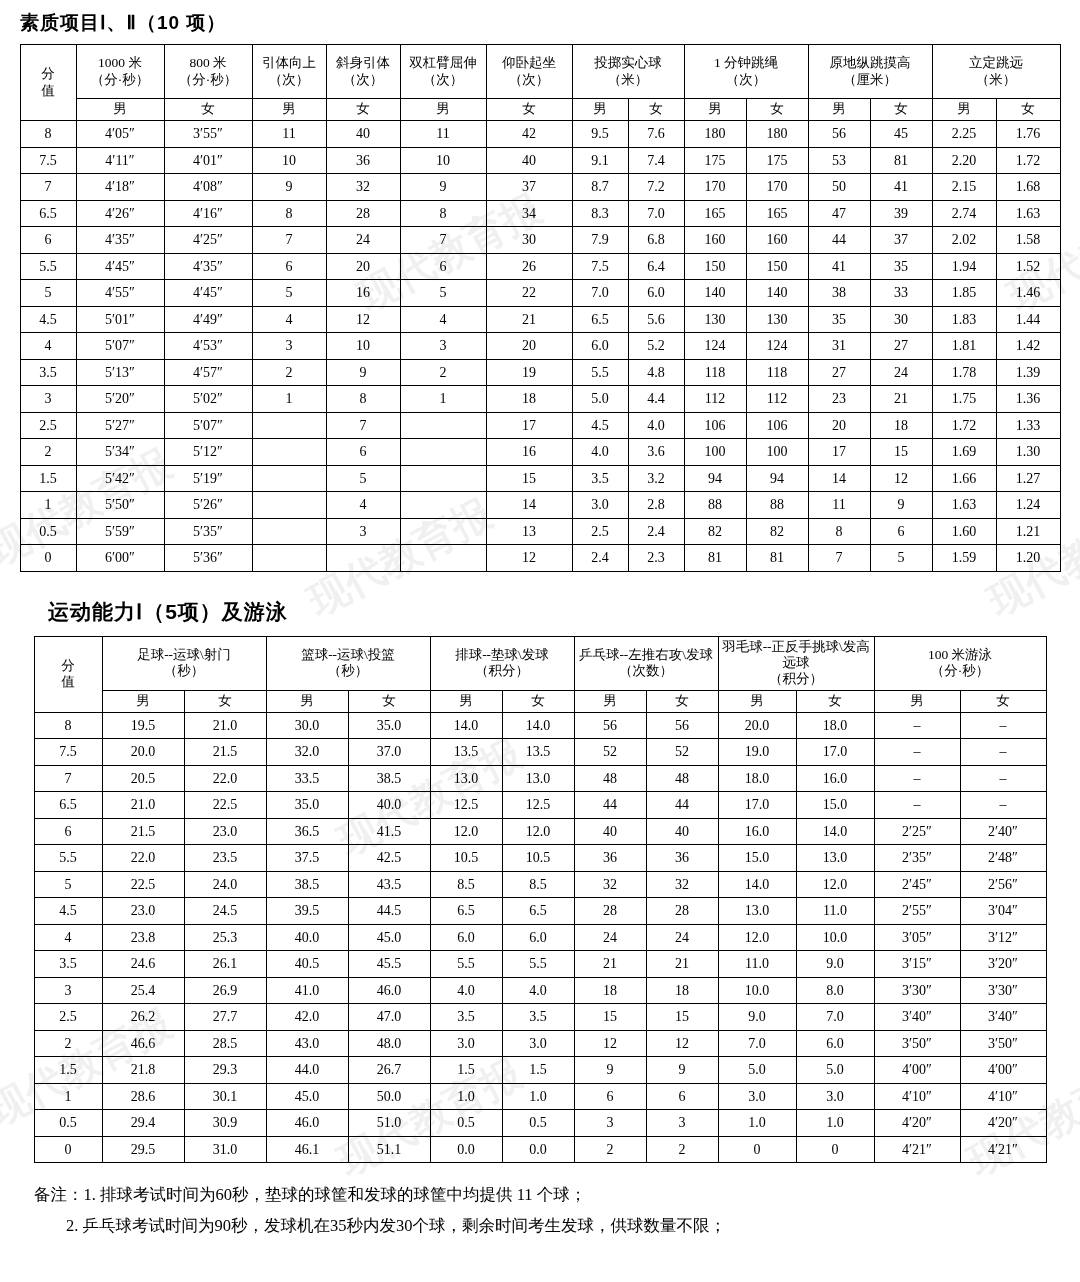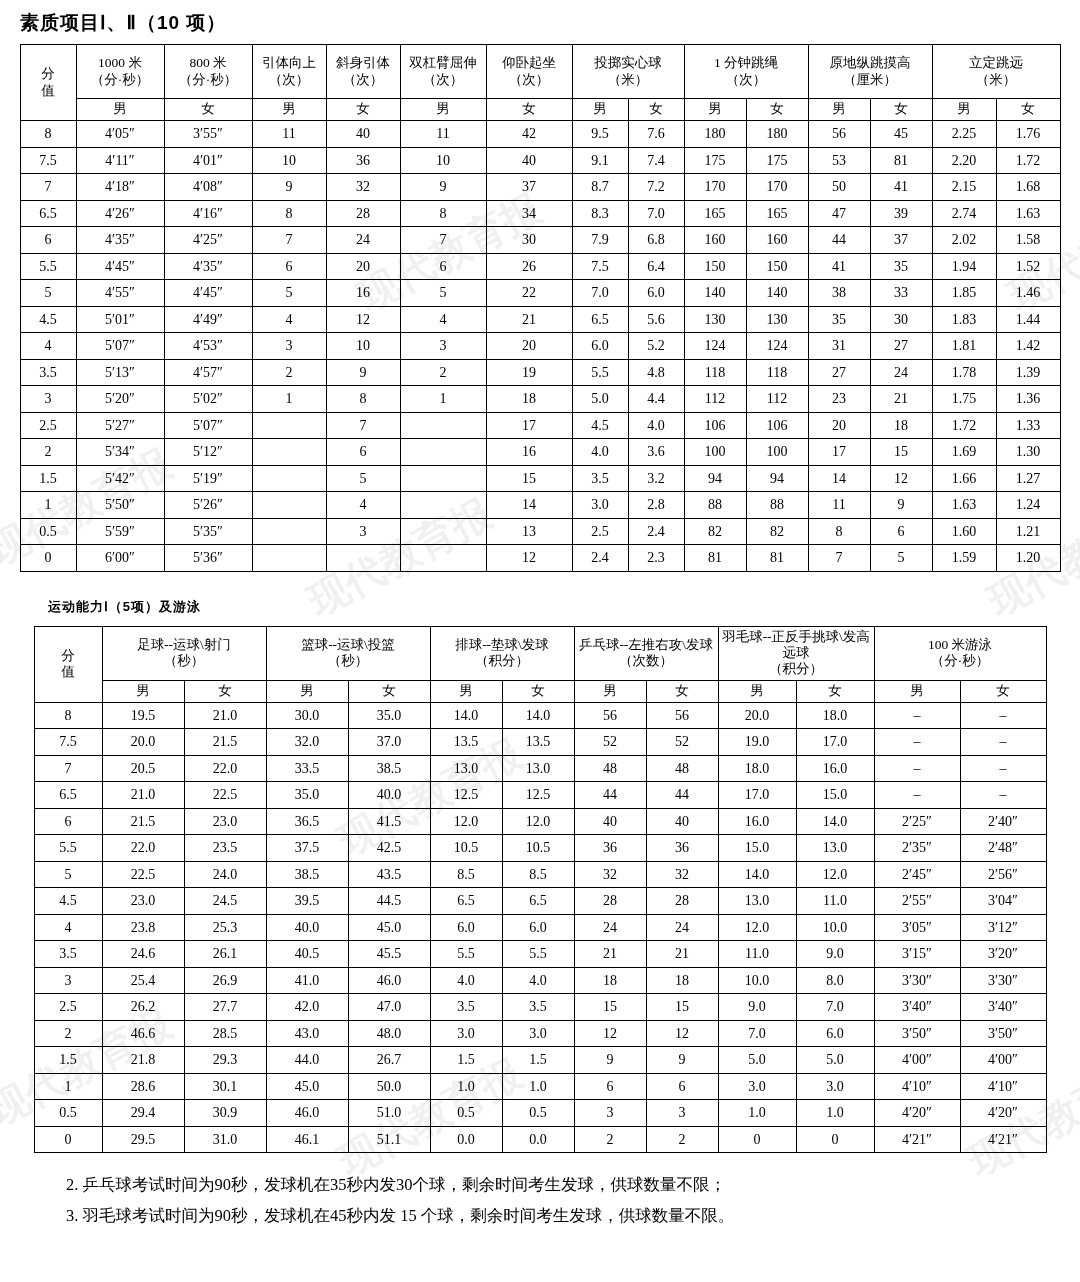--- a/index.html
+++ b/index.html
@@ -23,21 +23,21 @@
   .section-title {
     font-family: "Liberation Sans", sans-serif;
     font-weight: bold;
     font-size: 19px;
     margin: 10px 0 8px 20px;
     letter-spacing: 1px;
   }
   .section-title-2 {
     font-family: "Liberation Sans", sans-serif;
     font-weight: bold;
-    font-size: 13px;
+    font-size: 21px;
     margin: 26px 0 10px 48px;
     letter-spacing: 1px;
   }
   table.grid {
     border-collapse: collapse;
     margin: 0 auto;
     table-layout: fixed;
     background: transparent;
   }
   table.grid td, table.grid th {
@@ -804,17 +804,17 @@
           <td>2</td>
           <td>0</td>
           <td>0</td>
           <td>4′21″</td>
           <td>4′21″</td>
         </tr>
       </tbody>
     </table>
 
   <div class="notes">
+    <div class="note-line first"><span>备注：</span><span>1. 排球考试时间为60秒，垫球的球筐和发球的球筐中均提供 11 个球；</span></div>
     <div class="note-line rest"><span>2. 乒乓球考试时间为90秒，发球机在35秒内发30个球，剩余时间考生发球，供球数量不限；</span></div>
-    <div class="note-line rest"><span>3. 羽毛球考试时间为90秒，发球机在45秒内发 15 个球，剩余时间考生发球，供球数量不限。</span></div>
   </div>
 
 </div>
 
 </body></html>

